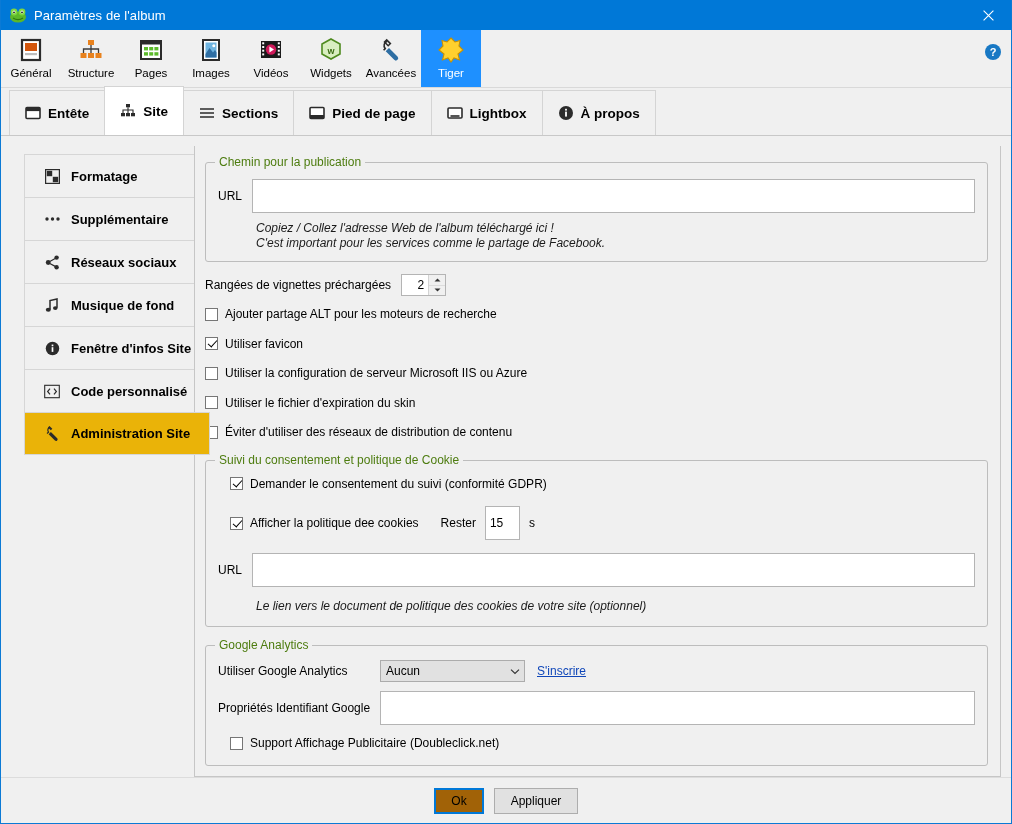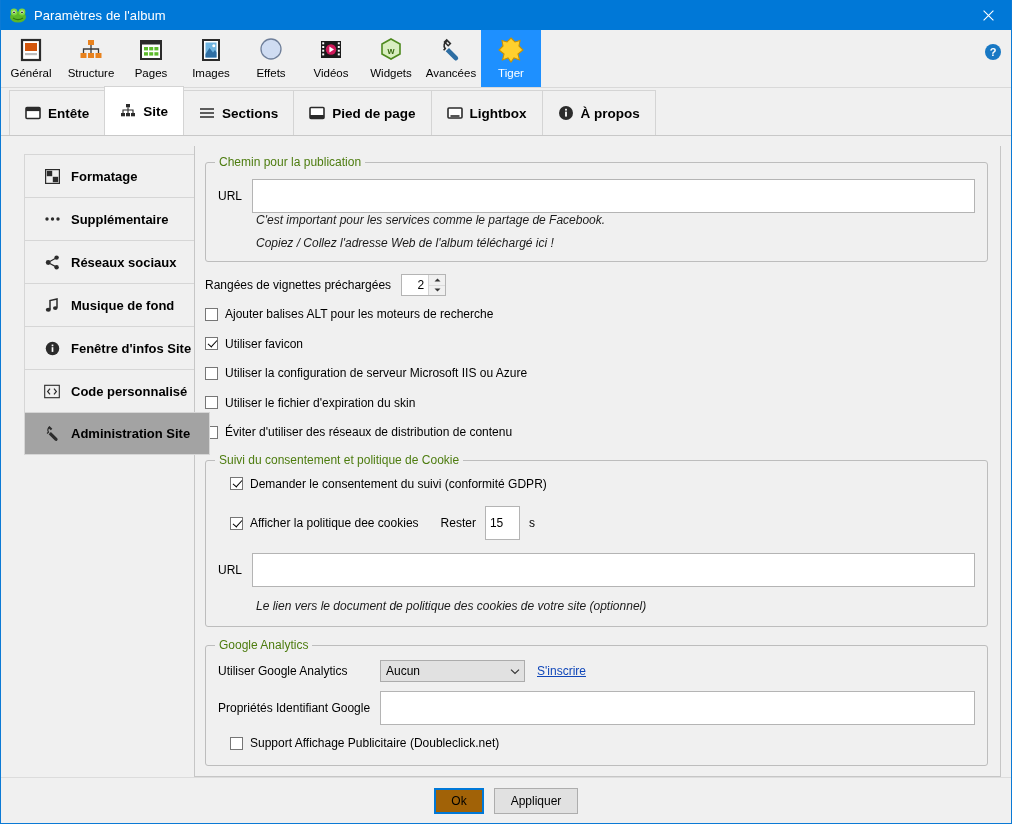--- a/index.html
+++ b/index.html
@@ -135,21 +135,21 @@
     border-bottom: none;
     background: #f0f0f0;
     font-size: 13px;
     font-weight: bold;
     cursor: pointer;
     width: 178px;
     position: relative;
   }
   .side-item:last-child { border-bottom: 1px solid #d6d6d6; }
   .side-item.selected {
-    background: #a3a3a3;
+    background: #eab308;
     width: 186px;
     border-color: #d6d6d6;
     z-index: 2;
   }
   .side-item .sico {
     width: 18px; display:flex; align-items:center; justify-content:center;
     flex: 0 0 auto;
   }
 
   
@@ -372,28 +372,20 @@
         <svg width="26" height="26" viewBox="0 0 26 26">
           <rect x="5" y="3" width="16" height="20" fill="#fff" stroke="#2b2b2b" stroke-width="2"></rect>
           <rect x="7.5" y="5.5" width="11" height="15" fill="#6fb4e0"></rect>
           <path d="M7.5 17 L11.5 11 L15 15.5 L17 13 L18.5 15.5 V20.5 H7.5 Z" fill="#2e6ea3"></path>
           <circle cx="15.8" cy="8.8" r="1.5" fill="#fff"></circle>
         </svg>
       </span>
       <span class="lbl">Images</span>
     </div>
 
-    <div class="ribbon-tab">
-      <span class="ico">
-        <svg width="26" height="26" viewBox="0 0 26 26">
-          <circle cx="13" cy="12" r="10" fill="#cfdcf2" stroke="#6f7f9a" stroke-width="1.3"></circle>
-        </svg>
-      </span>
-      <span class="lbl">Effets</span>
-    </div>
 
     <div class="ribbon-tab">
       <span class="ico">
         <svg width="26" height="26" viewBox="0 0 26 26">
           <rect x="3" y="4" width="20" height="17" fill="#1b1b1b"></rect>
           <g fill="#fff">
             <rect x="4.2" y="5.3" width="2" height="2"></rect>
               <rect x="4.2" y="9" width="2" height="2"></rect>
             <rect x="4.2" y="12.7" width="2" height="2"></rect>
               <rect x="4.2" y="16.4" width="2" height="2"></rect>
@@ -596,22 +588,22 @@
     </div>
 
     <div id="content">
 
       <div class="group" style="margin-top:6px;padding:14px 12px 10px 12px;">
         <span class="legend">Chemin pour la publication</span>
         <div class="row" style="margin-top:2px;">
           <span class="lbl-inline" style="width:34px;">URL</span>
           <input type="text" style="flex: 1 1 0%;" value="">
         </div>
+        <div class="hint" style="margin:8px 0 0 38px;">Copiez / Collez l'adresse Web de l'album téléchargé ici !</div>
         <div class="hint" style="margin-left:38px;">C'est important pour les services comme le partage de Facebook.</div>
-        <div class="hint" style="margin:8px 0 0 38px;">Copiez / Collez l'adresse Web de l'album téléchargé ici !</div>
       </div>
 
       <div class="row" style="margin-top:12px;">
         <span class="lbl-inline">Rangées de vignettes préchargées</span>
         <span class="spinner" style="margin-left:10px;">
           <span class="val">2</span>
           <span class="arrows">
             <div>
               <svg width="7" height="4" viewBox="0 0 7 4">
                   <path d="M3.5 0.5 L6.5 3.5 L0.5 3.5 Z" fill="#333"></path>
@@ -623,21 +615,21 @@
                 </svg>
             </div>
           </span>
         </span>
       </div>
 
       <div style="margin-top:11px;">
         <div style="margin-bottom:13px;">
           <span class="cb">
             <span class="box"></span>
-            <span>Ajouter balises ALT pour les moteurs de recherche</span>
+            <span>Ajouter partage ALT pour les moteurs de recherche</span>
           </span>
         </div>
         <div style="margin-bottom:13px;">
           <span class="cb">
             <span class="box checked"></span>
             <span>Utiliser favicon</span>
           </span>
         </div>
         <div style="margin-bottom:13px;">
           <span class="cb">

